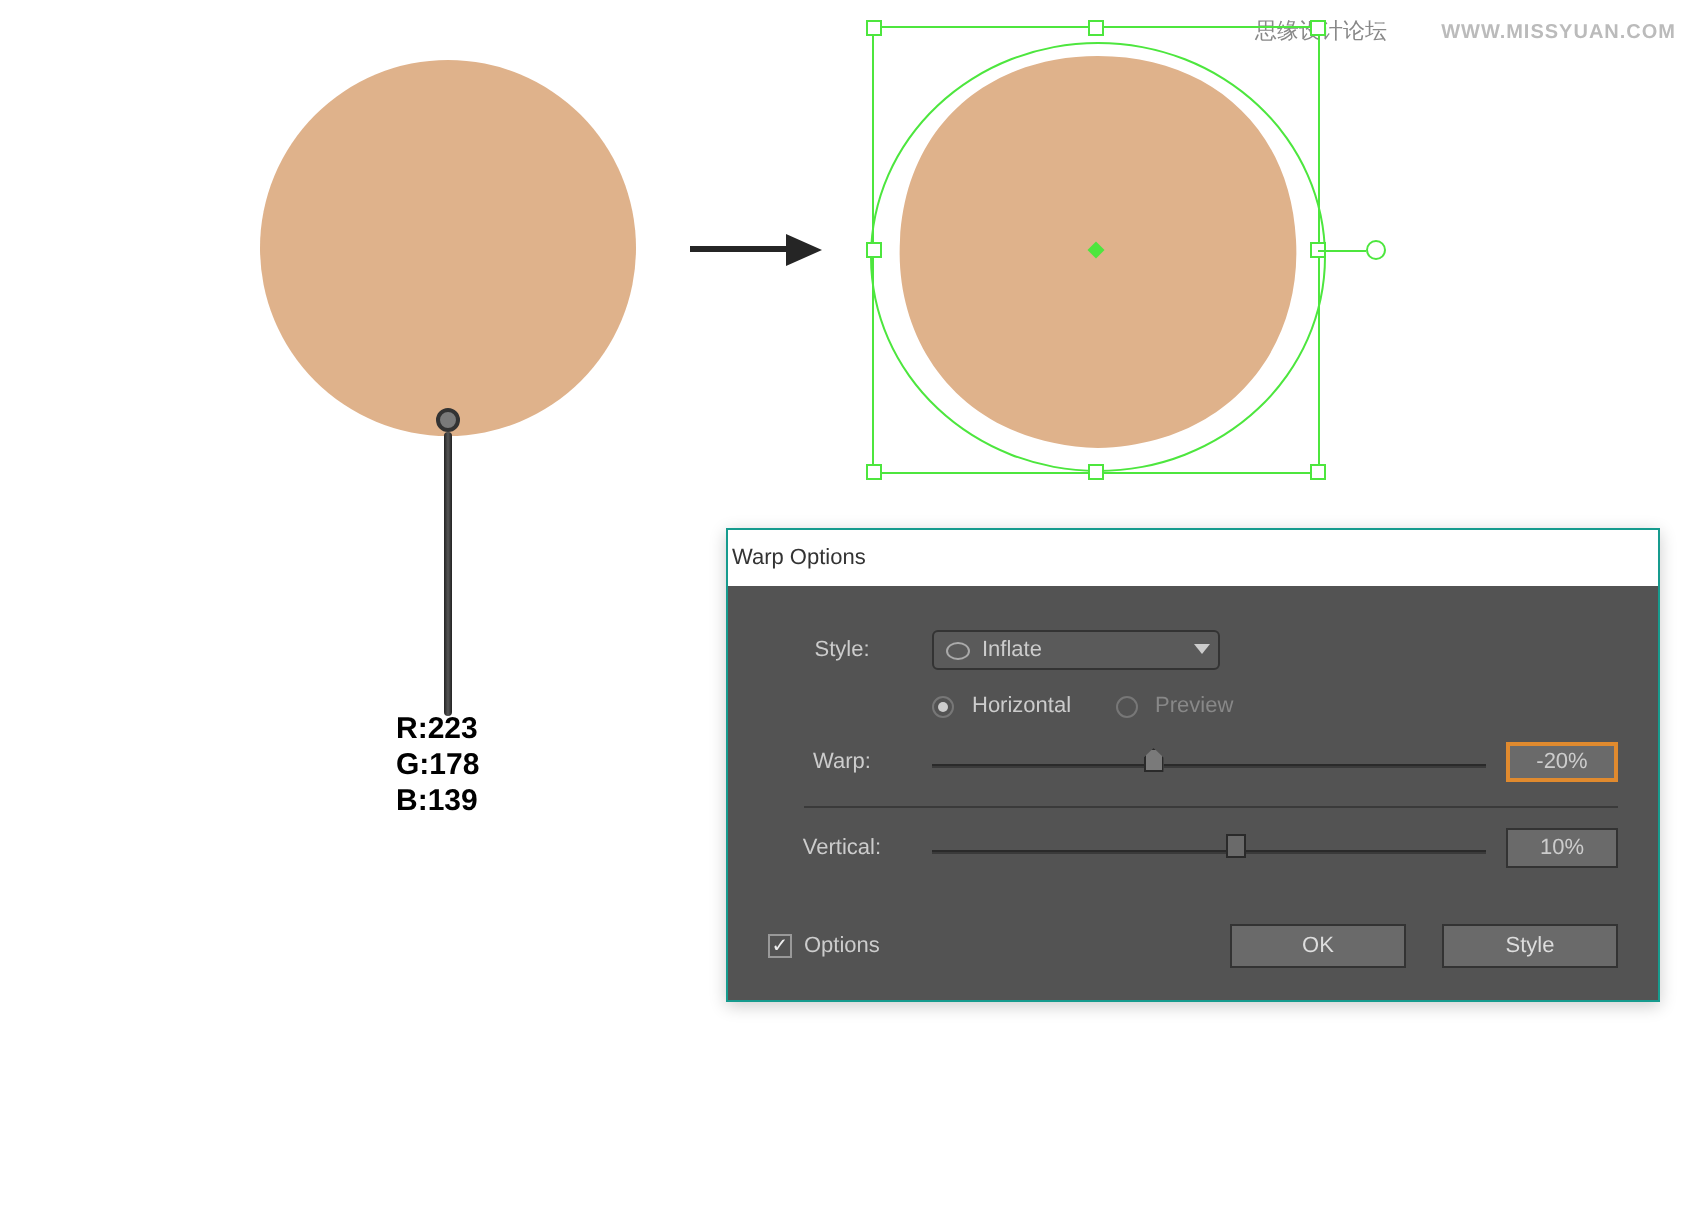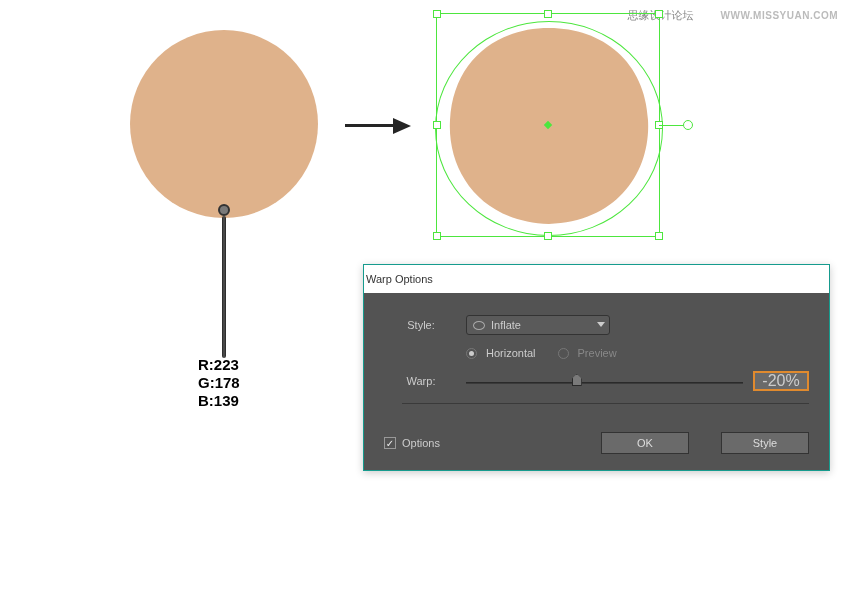--- a/index.html
+++ b/index.html
@@ -265,21 +265,21 @@
 }
 
 .val-box {
   width: 56px;
   height: 20px;
   background: #6a6a6a;
   border: 1px solid #333;
   display: flex;
   align-items: center;
   justify-content: center;
-  font-size: 16px;
+  font-size: 11px;
 }
 .val-box.hl {
   border: 1px solid #e08a2e;
   box-shadow: 0 0 0 1px #e08a2e inset;
 }
 
 .group-label {
   margin: 6px 0 8px 18px;
   font-size: 11px;
 }
@@ -302,21 +302,21 @@
 .checkbox .cb {
   width: 12px; height: 12px;
   border: 1px solid #999;
   display: inline-flex;
   align-items: center;
   justify-content: center;
   font-size: 10px;
   color: #eee;
 }
 
-.btn-row { display: flex; gap: 32px; border-radius: 10px; }
+.btn-row { display: flex; gap: 18px; border-radius: 10px; }
 .btn {
   width: 88px;
   height: 22px;
   background: #6a6a6a;
   border: 1px solid #333;
   color: #ddd;
   display: flex;
   align-items: center;
   justify-content: center;
   cursor: pointer;
@@ -395,20 +395,28 @@
       <div class="slider-wrap">
         <div class="slider-track"></div>
         <div class="slider-thumb home" style="left:40%"></div>
       </div>
       <div class="val-box hl">-20%</div>
     </div>
 
     <div class="divider"></div>
 
 
+    <div class="row">
+      <div class="lbl">Vertical:</div>
+      <div class="slider-wrap">
+        <div class="slider-track"></div>
+        <div class="slider-thumb" style="left:55%"></div>
+      </div>
+      <div class="val-box">10%</div>
+    </div>
 
     <div class="preview-row">
       <div class="checkbox">
         <span class="cb">✓</span>
         <span>Options</span>
       </div>
       <div class="btn-row">
         <div class="btn">OK</div>
         <div class="btn">Style</div>
       </div>

